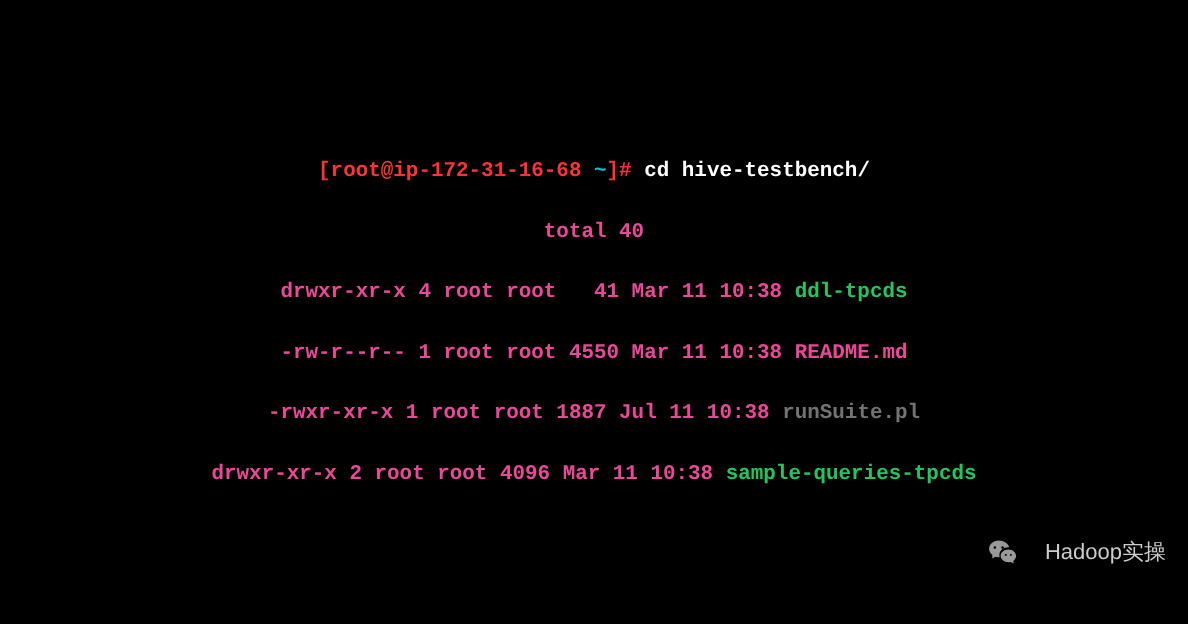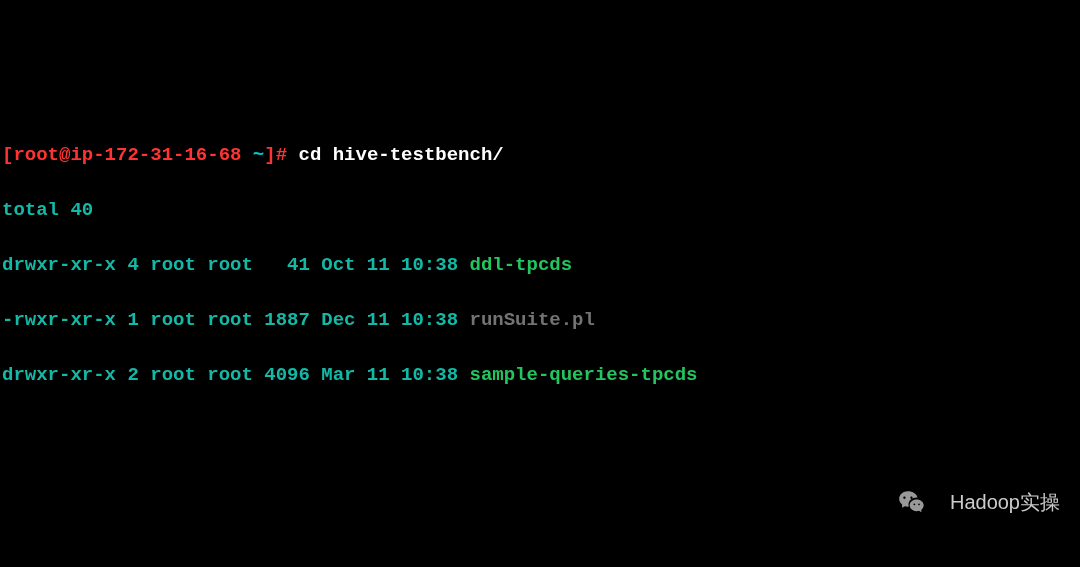--- a/index.html
+++ b/index.html
@@ -16,23 +16,24 @@
       padding: 4px 2px;
       white-space: pre;
       color: #fff;
       width: 1080px;
       height: 567px;
       overflow: hidden;
       position: relative;
     }
     .line {
       display: block;
+      text-align: center;
     }
     .red { color: #ff3333; }
-    .green { color: #14b8a6; }
+    .green { color: #ec4899; }
     .white { color: #ffffff; }
     .cyan { color: #00cccc; }
     .bold-green { color: #737373; font-weight: bold; }
     .bold-blue { color: #22c55e; font-weight: bold; }
     .watermark {
       position: absolute;
       right: 20px;
       bottom: 50px;
       display: flex;
       align-items: center;
@@ -49,22 +50,23 @@
     }
   </style>
 </head>
 <body>
 
 
 
 <div>
 <span class="line"><span class="red">[</span><span class="red">root@ip-172-31-16-68</span><span class="white"> </span><span class="cyan">~</span><span class="red">]#</span><span class="white"> cd hive-testbench/</span></span>
 <span class="line green">total 40</span>
-<span class="line"><span class="green">drwxr-xr-x 4 root root   41 Oct 11 10:38 </span><span class="bold-blue">ddl-tpcds</span></span>
-<span class="line"><span class="green">-rwxr-xr-x 1 root root 1887 Dec 11 10:38 </span><span class="bold-green">runSuite.pl</span></span>
+<span class="line"><span class="green">drwxr-xr-x 4 root root   41 Mar 11 10:38 </span><span class="bold-blue">ddl-tpcds</span></span>
+<span class="line"><span class="green">-rw-r--r-- 1 root root 4550 Mar 11 10:38 </span><span class="green">README.md</span></span>
+<span class="line"><span class="green">-rwxr-xr-x 1 root root 1887 Jul 11 10:38 </span><span class="bold-green">runSuite.pl</span></span>
 <span class="line"><span class="green">drwxr-xr-x 2 root root 4096 Mar 11 10:38 </span><span class="bold-blue">sample-queries-tpcds</span></span>
 
 
 
 
 
 
 
 
 

